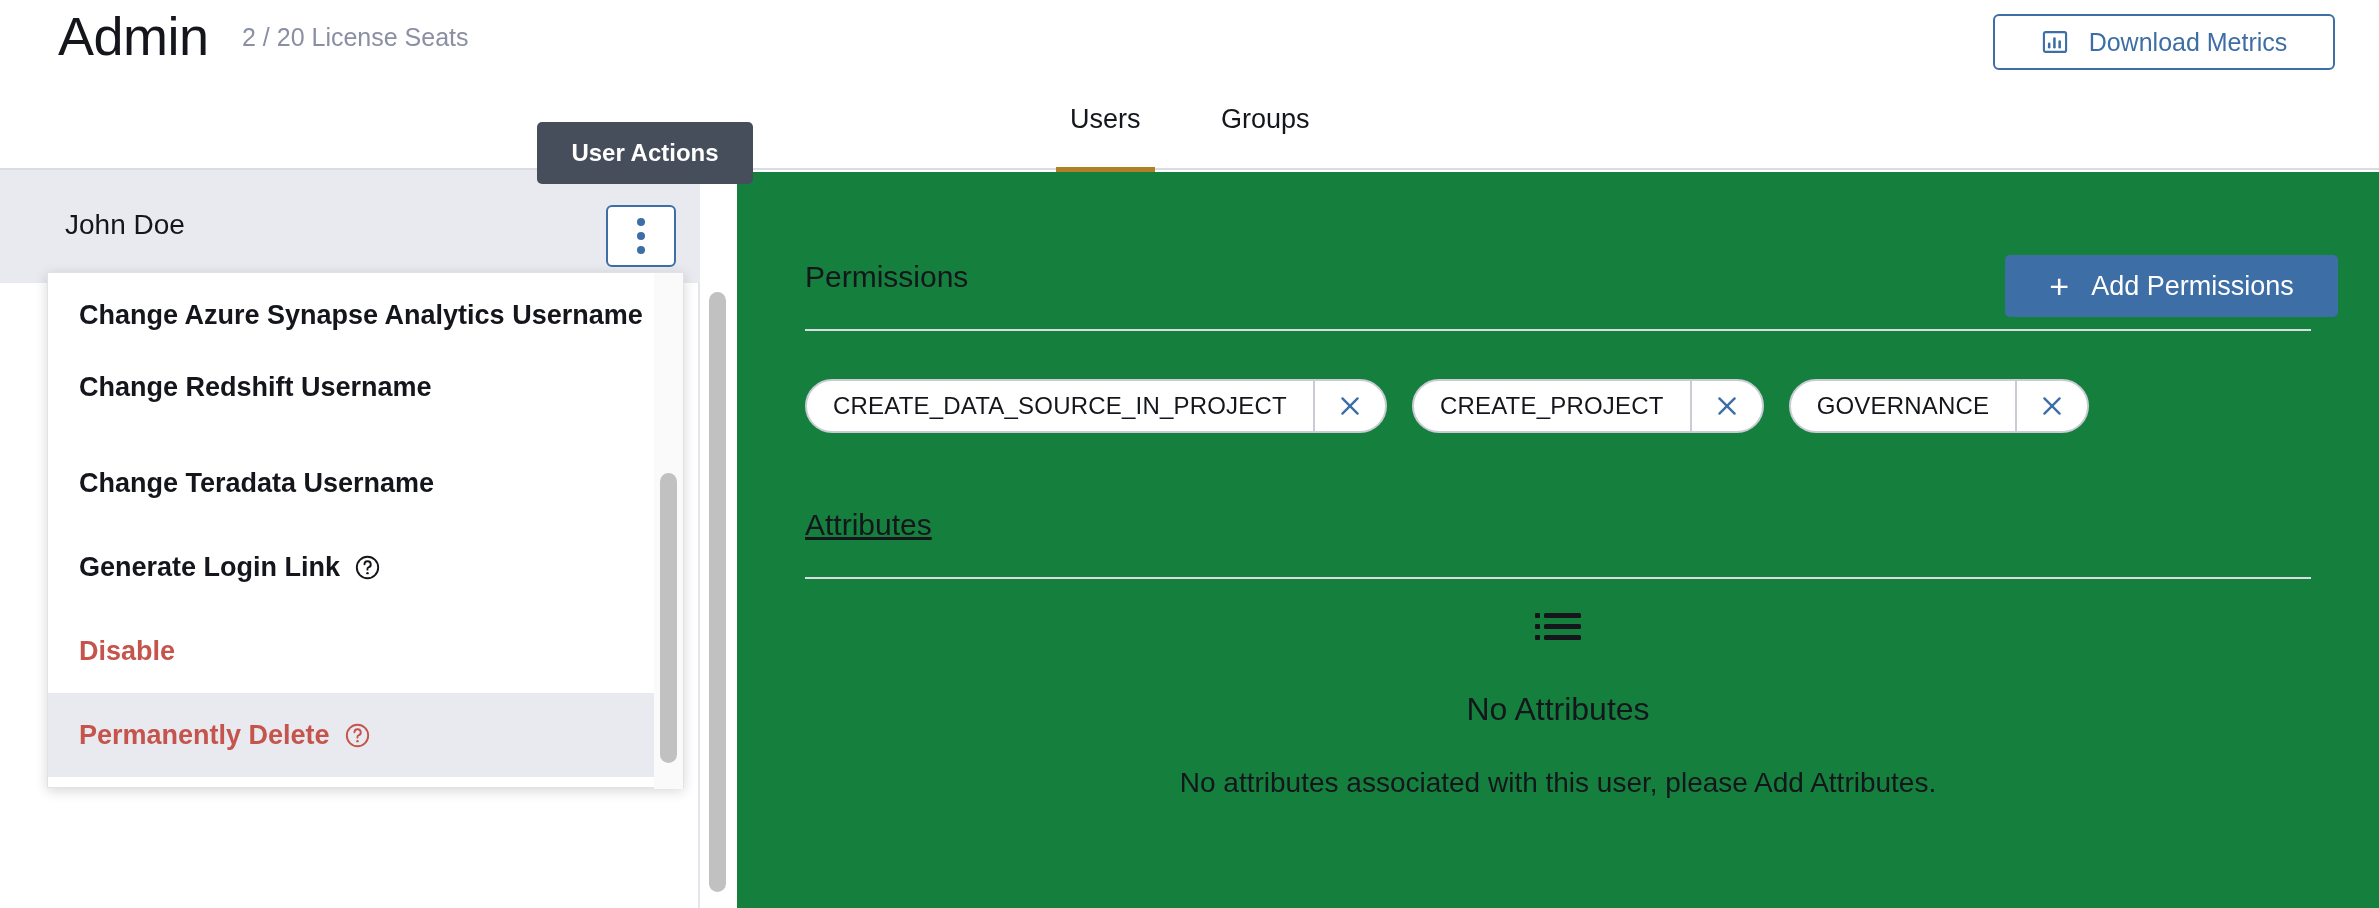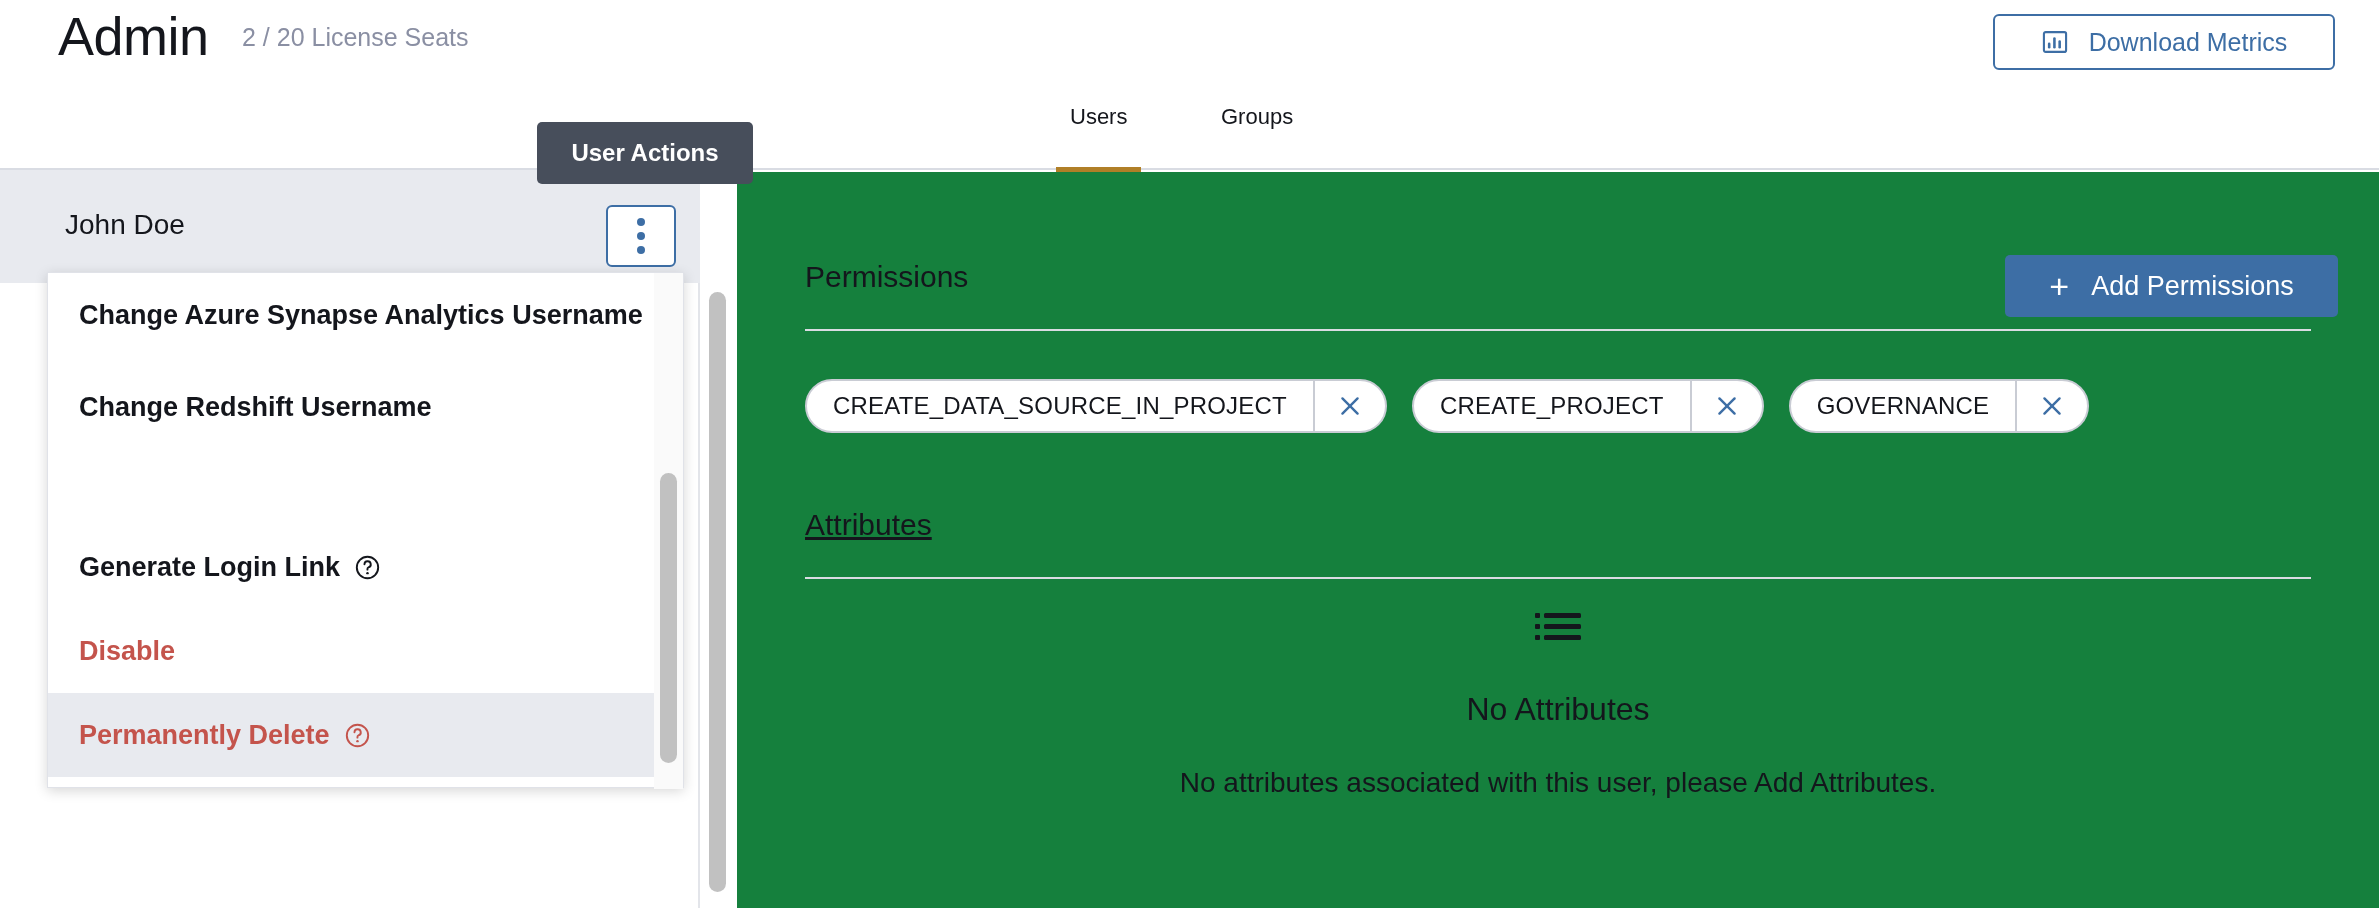--- a/index.html
+++ b/index.html
@@ -37,21 +37,21 @@
   .download-btn .lbl { line-height: 28px; }
   .bar-chart-icon { width: 28px; height: 28px; display:block; }
 
   
   .tabsrow {
     position: absolute; left: 0; top: 88px; width: 2379px; height: 82px;
     background: #ffffff; border-bottom: 2px solid #d9dce3;
   }
   .tab {
     position: absolute; top: 16px; height: 66px;
-    font-size: 22px; color: #14161c;
+    font-size: 27px; color: #14161c;
     padding: 0 14px 0 14px; cursor: pointer;
     display:flex; align-items: flex-start;
   }
   .tab-users { left: 1056px; }
   .tab-groups { left: 1207px; }
   .tab.active::after {
     content: ""; position: absolute; left: 0; bottom: -2px;
     width: 100%; height: 5px; background: #b07f27;
   }
 
@@ -232,24 +232,27 @@
 <div class="tooltip">
   <span>User Actions</span>
 </div>
 
 <div class="menu">
 
   <div class="menu-item" style="top:0px;">
     <span>Change Azure Synapse Analytics Username</span>
   </div>
 
-  <div class="menu-item" style="top:92px;">
+  <div class="menu-item" style="top:72px;">
     <span>Change Redshift Username</span>
   </div>
 
+  <div class="menu-item" style="top:168px;">
+    <span>Change Teradata Username</span>
+  </div>
 
   <div class="menu-item" style="top:252px;">
     <span>Generate Login Link</span>
     <span>
       <svg class="q-icon" viewBox="0 0 24 24" fill="none" stroke="#14161c" stroke-width="1.7">
         <circle cx="12" cy="12" r="9.5"></circle>
         <path d="M9.3 9.1a2.8 2.8 0 1 1 3.5 2.8c-.7.25-.85.85-.85 1.5v.5" stroke-linecap="round"></path>
         <circle cx="12" cy="17" r="1.1" fill="#14161c" stroke="none"></circle>
       </svg>
     </span>

